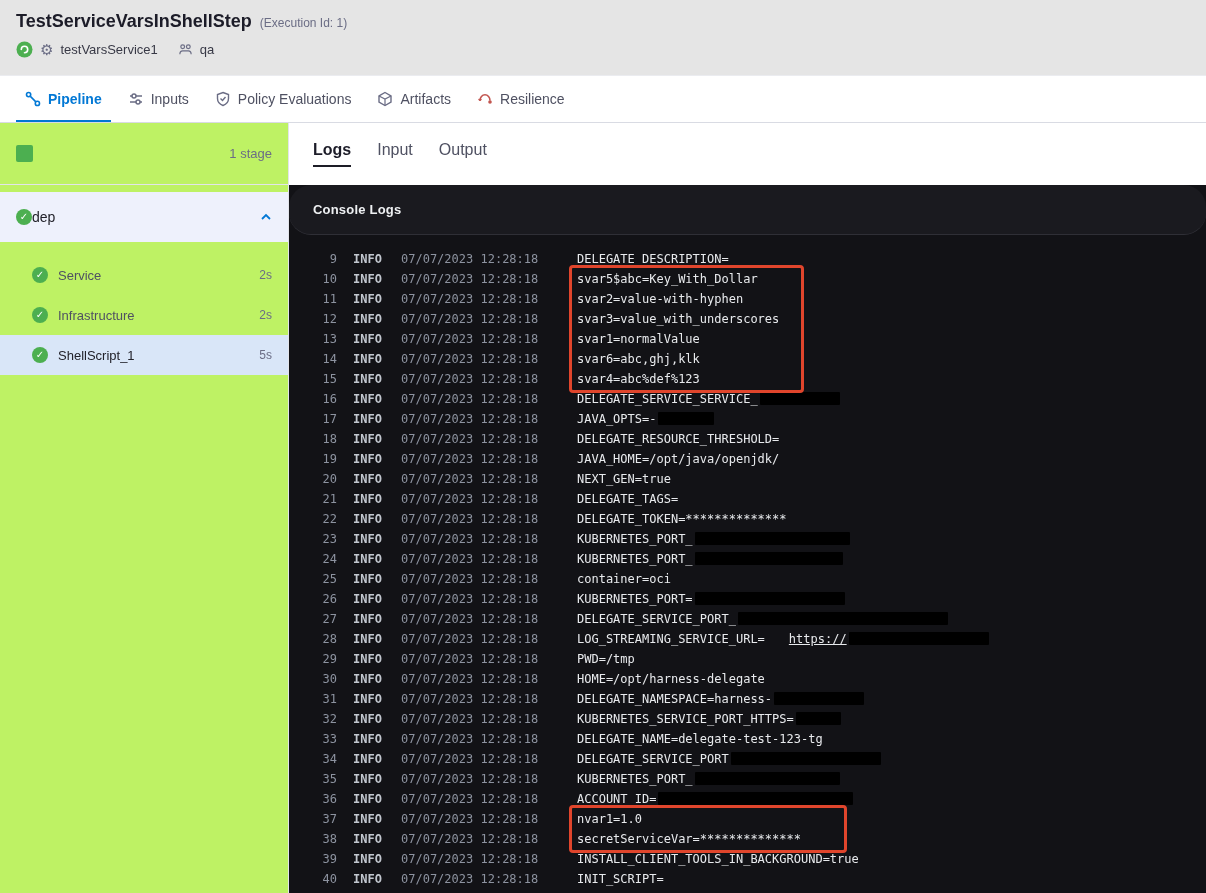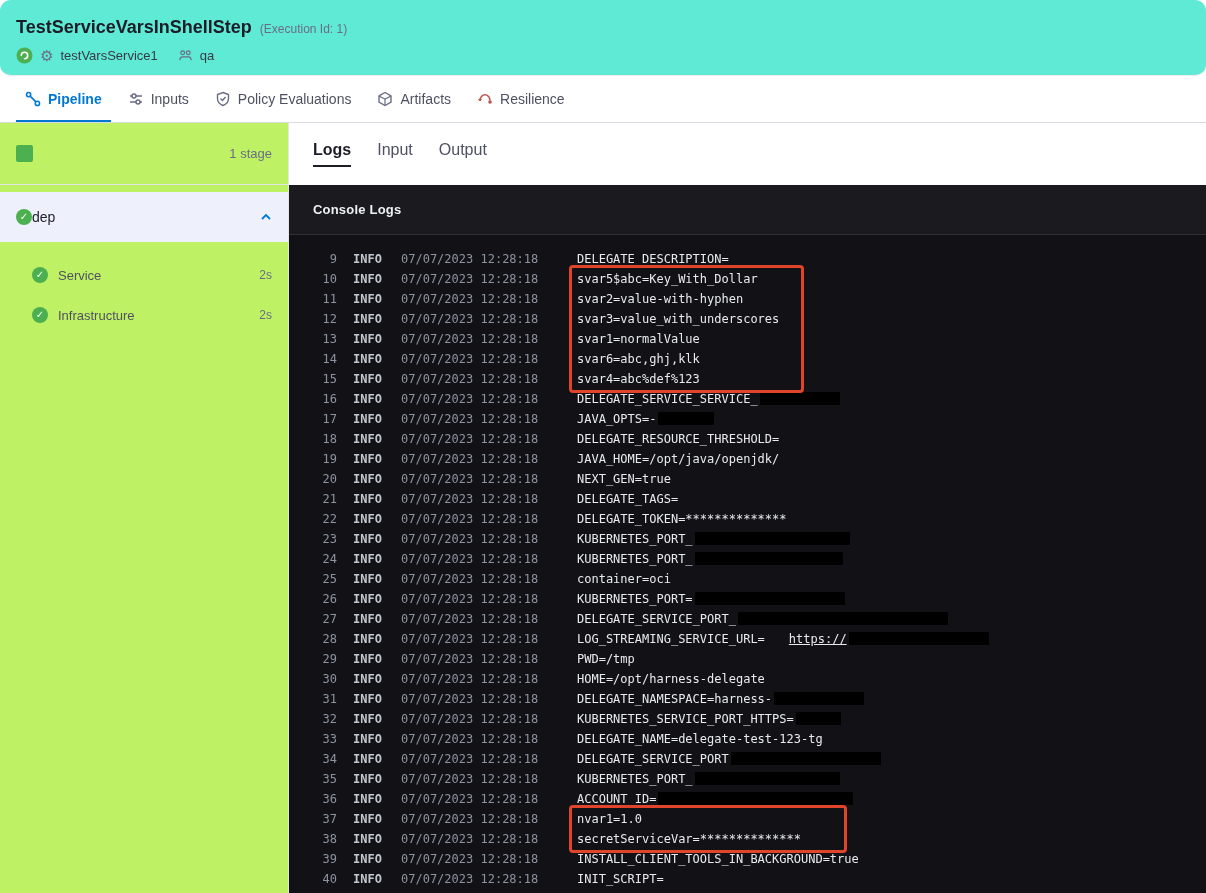--- a/index.html
+++ b/index.html
@@ -1,20 +1,20 @@
 <!DOCTYPE html>
 <html><head>
 <meta charset="utf-8">
 <style>
   * { margin:0; padding:0; box-sizing:border-box; }
   html,body { width:1206px; height:893px; overflow:hidden; }
   body { font-family:"Liberation Sans",sans-serif; background:#fff; color:#22222a; }
 
   
-  .top-header { height:76px; padding:17px 16px 0; border-bottom:1px solid #ebecf0; background:#5eead4;border-radius:11px; }
+  .top-header { height:76px; padding:11px 16px 0; border-bottom:1px solid #ebecf0; background:#e5e5e5; }
   .title-row { display:flex; align-items:baseline; gap:8px; }
   .page-title { font-size:18px; font-weight:700; color:#1c1c28; }
   .exec-id { font-size:12px; color:#6b6d85; }
   .meta-row { display:flex; align-items:center; gap:7px; margin-top:9px; }
   .meta-text { font-size:13px; color:#383946; }
   .meta-gap { width:6px; }
   .gear { color:#6b6d85; font-size:15px; line-height:1; }
 
   
   .nav-tabs { height:47px; display:flex; align-items:stretch; padding-left:16px; border-bottom:1px solid #d9dbe3; background:#fff; }
@@ -44,21 +44,21 @@
 
   
   .main { flex:1; display:flex; flex-direction:column; min-width:0; }
   .log-tabs { height:62px; flex:none; background:#fff; display:flex; align-items:center; gap:26px; padding-left:24px; }
   .log-tab { font-size:16px; color:#4f5162; padding-bottom:6px; border-bottom:2px solid transparent; cursor:pointer; }
   .log-tab.active { color:#1c1c28; font-weight:700; border-bottom-color:#1d1d26; }
 
   .console { flex:1; background:#121216; display:flex; flex-direction:column; min-height:0; }
   .console-header { height:50px; flex:none; display:flex; align-items:center; padding:0 24px;
                     background:#1a1a1f; border-bottom:1px solid #2f2f36;
-                    color:#eef0f2; font-size:13px; font-weight:700; letter-spacing:.2px; }
+                    color:#eef0f2; font-size:13px; font-weight:700; letter-spacing:.2px;border-radius:22px; }
   .log-body { position:relative; flex:1; padding-top:14px; overflow:hidden;
               font-family:"DejaVu Sans Mono",monospace; font-size:12px; line-height:20px; }
   .log-row { display:flex; height:20px; padding-left:18px; white-space:pre; }
   .ln  { width:30px; flex:none; text-align:right; color:#8d93a0; }
   .lvl { width:40px; flex:none; margin-left:16px; color:#c2c7cf;font-weight:bold; }
   .ts  { width:160px; flex:none; margin-left:8px; color:#8d93a0; }
   .msg { margin-left:16px; color:#e8eaed; }
   .lnk { text-decoration:underline;padding-left:24px; }
   .redact { display:inline-block; height:13px; background:#000; transform:translateY(2px); margin-left:2px; border-radius:1px; }
   .hl-box { position:absolute; left:280px; border:3px solid #e0452c; border-radius:4px; pointer-events:none; }
@@ -164,20 +164,25 @@
     <ul class="steps">
       <li class="step">
         <span class="check"></span>
         <span class="step-name">Service</span>
         <span class="step-duration">2s</span>
       </li>
       <li class="step">
         <span class="check"></span>
         <span class="step-name">Infrastructure</span>
         <span class="step-duration">2s</span>
+      </li>
+      <li class="step selected">
+        <span class="check"></span>
+        <span class="step-name">ShellScript_1</span>
+        <span class="step-duration">5s</span>
       </li>
     </ul>
   </aside>
 
   <main class="main">
     <div class="log-tabs">
       <span class="log-tab active">Logs</span>
       <span class="log-tab">Input</span>
       <span class="log-tab">Output</span>
     </div>

